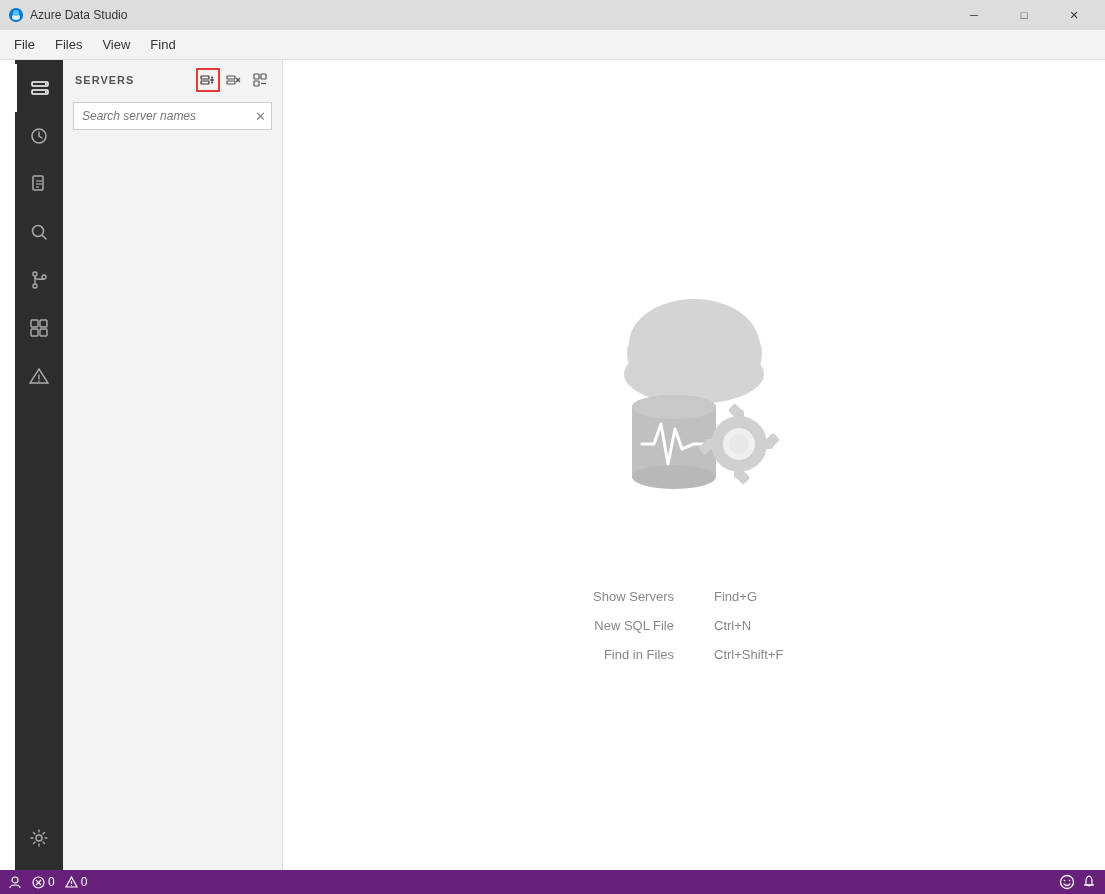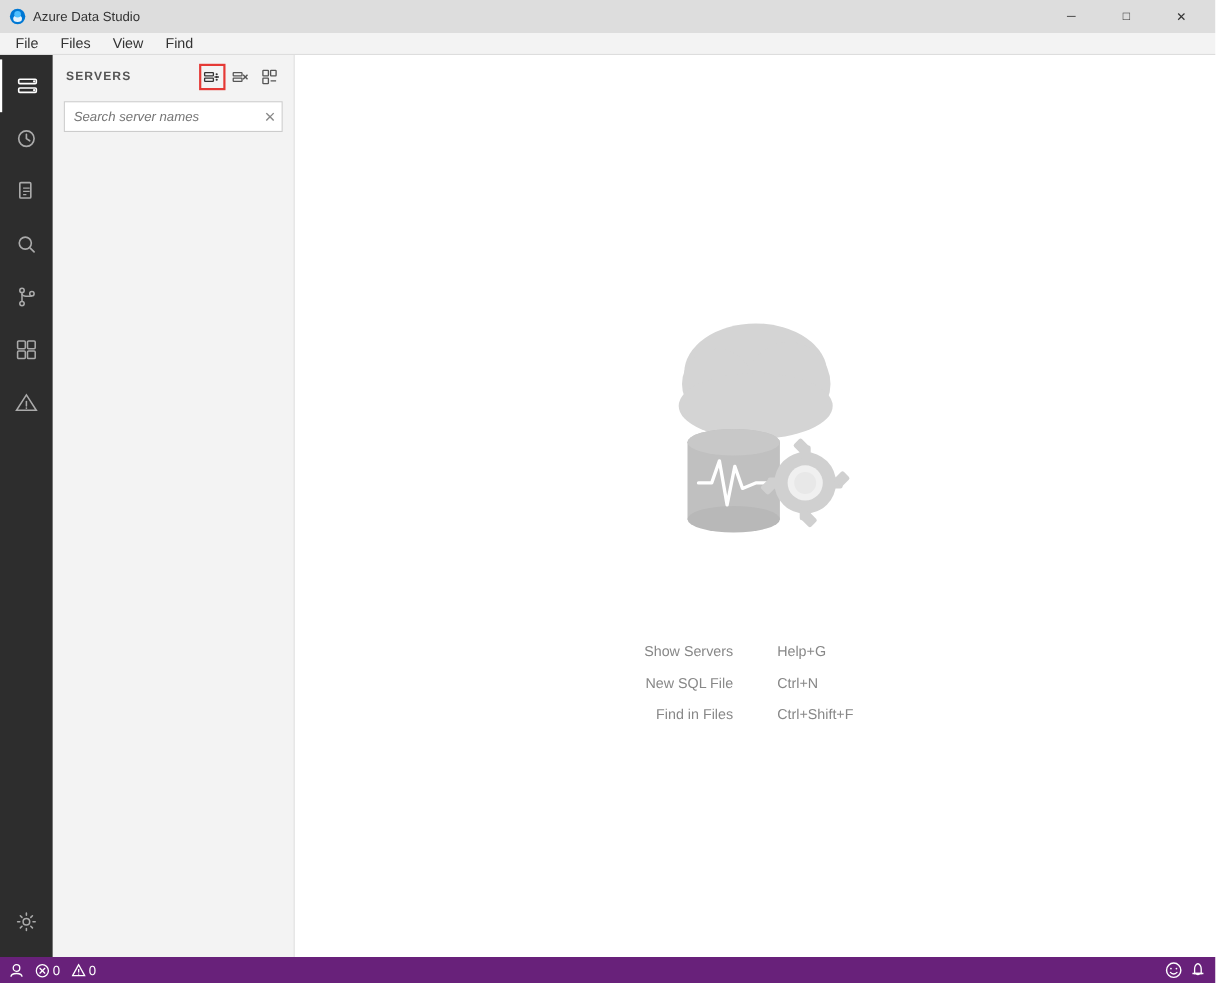--- a/index.html
+++ b/index.html
@@ -48,40 +48,41 @@
       justify-content: center;
       cursor: pointer;
       font-size: 11px;
       color: #333;
       background: transparent;
       border: none;
     }
 
     
     .menubar {
-      height: 20px;
+      height: 30px;
       background: #f3f3f3;
       display: flex;
       align-items: center;
       padding: 0 4px;
       flex-shrink: 0;
       border-bottom: 1px solid #ddd;
     }
     .menu-item {
       padding: 4px 10px;
       font-size: 13px;
       color: #333;
       cursor: pointer;
     }
 
     
     .app-body {
       display: flex;
       flex: 1;
       overflow: hidden;
+      margin-left: 15px;
     }
 
     
     .activity-bar {
       width: 48px;
       background: #2d2d2d;
       display: flex;
       flex-direction: column;
       align-items: center;
       padding-top: 0;
@@ -454,21 +455,21 @@
           <rect x="16" y="-32" width="10" height="12" rx="2" fill="#d0d0d0" transform="rotate(225)"></rect>
           <rect x="16" y="-32" width="10" height="12" rx="2" fill="#d0d0d0" transform="rotate(315)"></rect>
           <circle cx="0" cy="0" r="10" fill="#e8e8e8"></circle>
         </g>
       </svg>
     </div>
 
     <div class="shortcuts">
       <div class="shortcut-row">
         <span class="shortcut-action">Show Servers</span>
-        <span class="shortcut-key">Help+G</span>
+        <span class="shortcut-key">Find+G</span>
       </div>
       <div class="shortcut-row">
         <span class="shortcut-action">New SQL File</span>
         <span class="shortcut-key">Ctrl+N</span>
       </div>
       <div class="shortcut-row">
         <span class="shortcut-action">Find in Files</span>
         <span class="shortcut-key">Ctrl+Shift+F</span>
       </div>
     </div>

